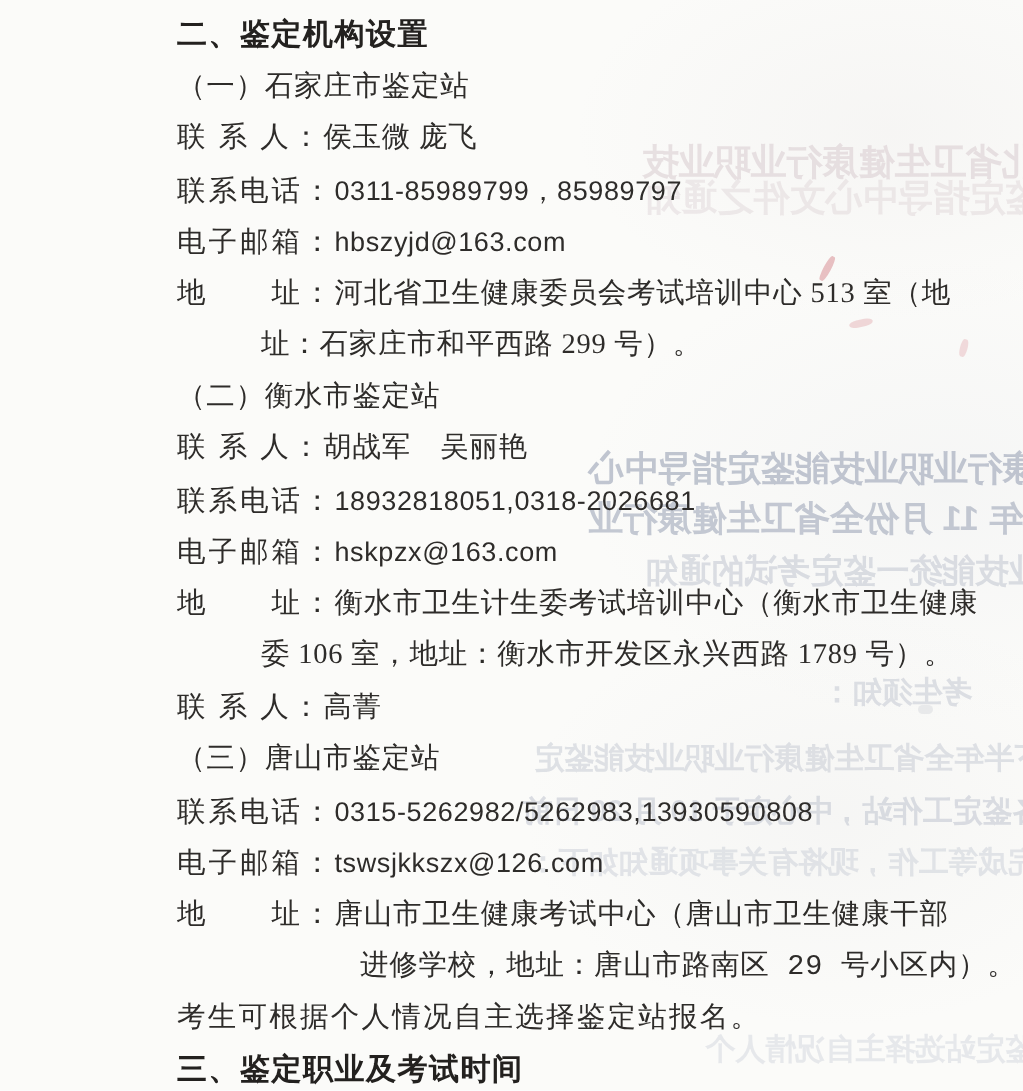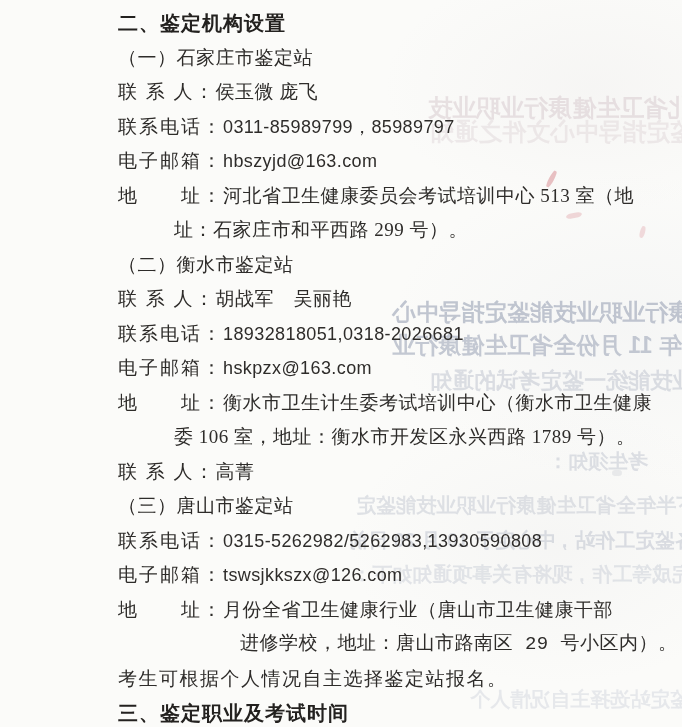--- a/index.html
+++ b/index.html
@@ -64,21 +64,21 @@
     <div class="line"><span class="kv-label">联 系 人：</span><span>胡战军　吴丽艳</span></div>
     <div class="line"><span class="kv-label">联系电话：</span><span class="ascii">18932818051,0318-2026681</span></div>
     <div class="line"><span class="kv-label">电子邮箱：</span><span class="ascii">hskpzx@163.com</span></div>
     <div class="line"><span class="kv-label">地　　址：</span><span>衡水市卫生计生委考试培训中心（衡水市卫生健康</span></div>
     <div class="line cont"><span>委 106 室，地址：衡水市开发区永兴西路 1789 号）。</span></div>
 
     <div class="line"><span class="kv-label">联 系 人：</span><span>高菁</span></div>
     <div class="line station-title">（三）唐山市鉴定站</div>
     <div class="line"><span class="kv-label">联系电话：</span><span class="ascii">0315-5262982/5262983,13930590808</span></div>
     <div class="line"><span class="kv-label">电子邮箱：</span><span class="ascii">tswsjkkszx@126.com</span></div>
-    <div class="line"><span class="kv-label">地　　址：</span><span>月份全省卫生健康行业（唐山市卫生健康干部</span></div>
+    <div class="line"><span class="kv-label">地　　址：</span><span>唐山市卫生健康考试中心（唐山市卫生健康干部</span></div>
     <div class="line cont-deep"><span>进修学校，地址：唐山市路南区 29 号小区内）。</span></div>
 
     <div class="line note">考生可根据个人情况自主选择鉴定站报名。</div>
 
     <div class="line h-main">三、鉴定职业及考试时间</div>
 
   </div>
 
   <div class="bleed" style="left: 428px; top: 92px; font-size: 24px; color: rgb(217, 204, 208); opacity: 0.55;">河北省卫生健康行业职业技</div>
     <div class="bleed" style="left: 430px; top: 116px; font-size: 24px; color: rgb(222, 212, 215); opacity: 0.45;">能鉴定指导中心文件之通知</div>

